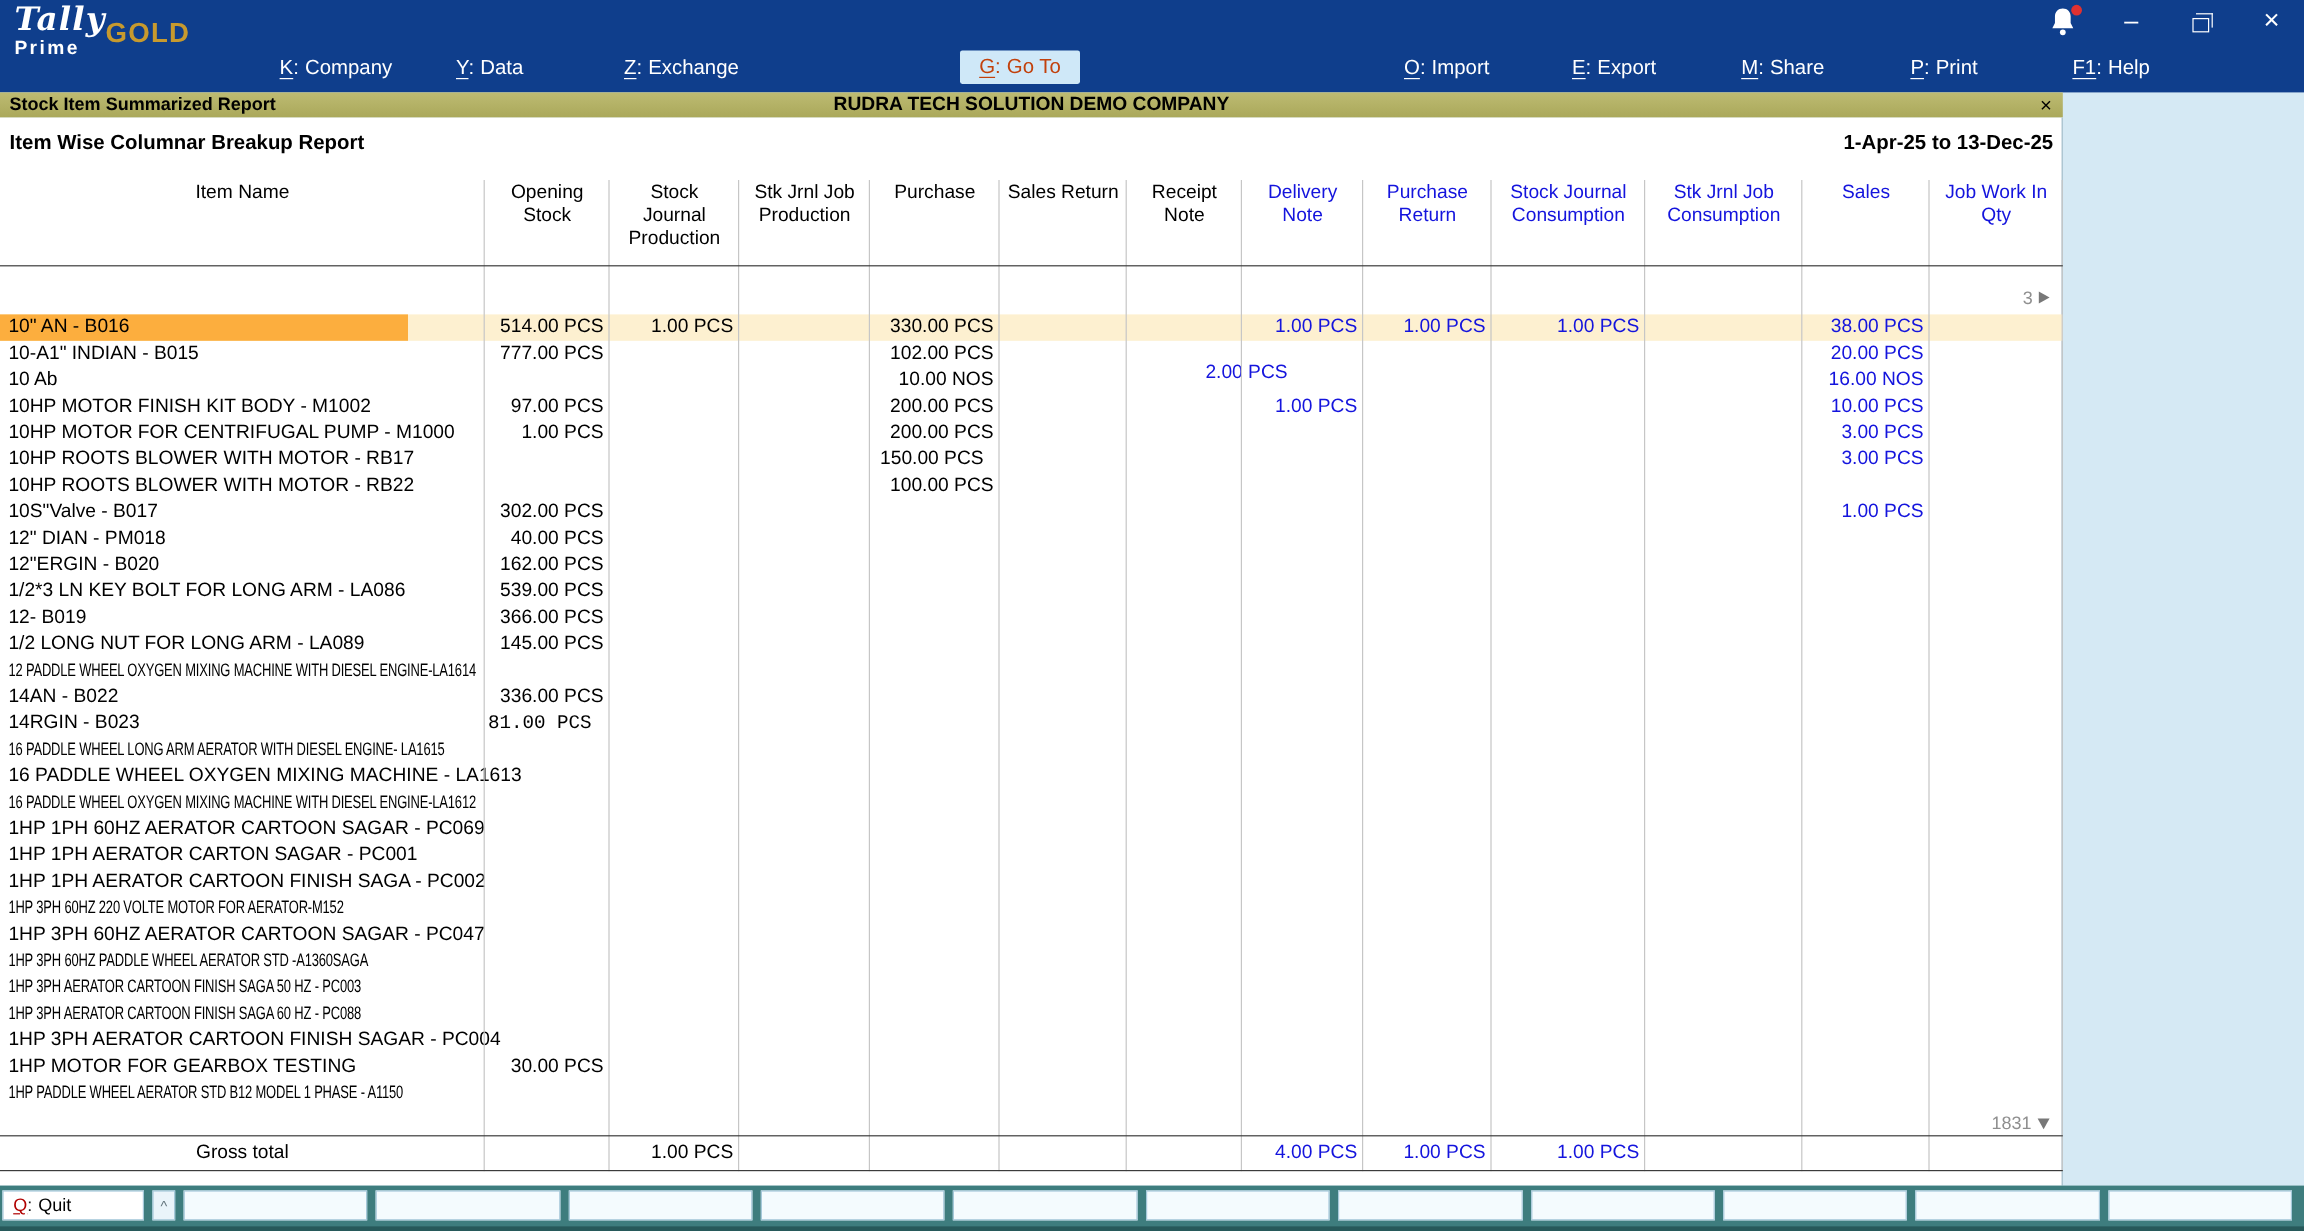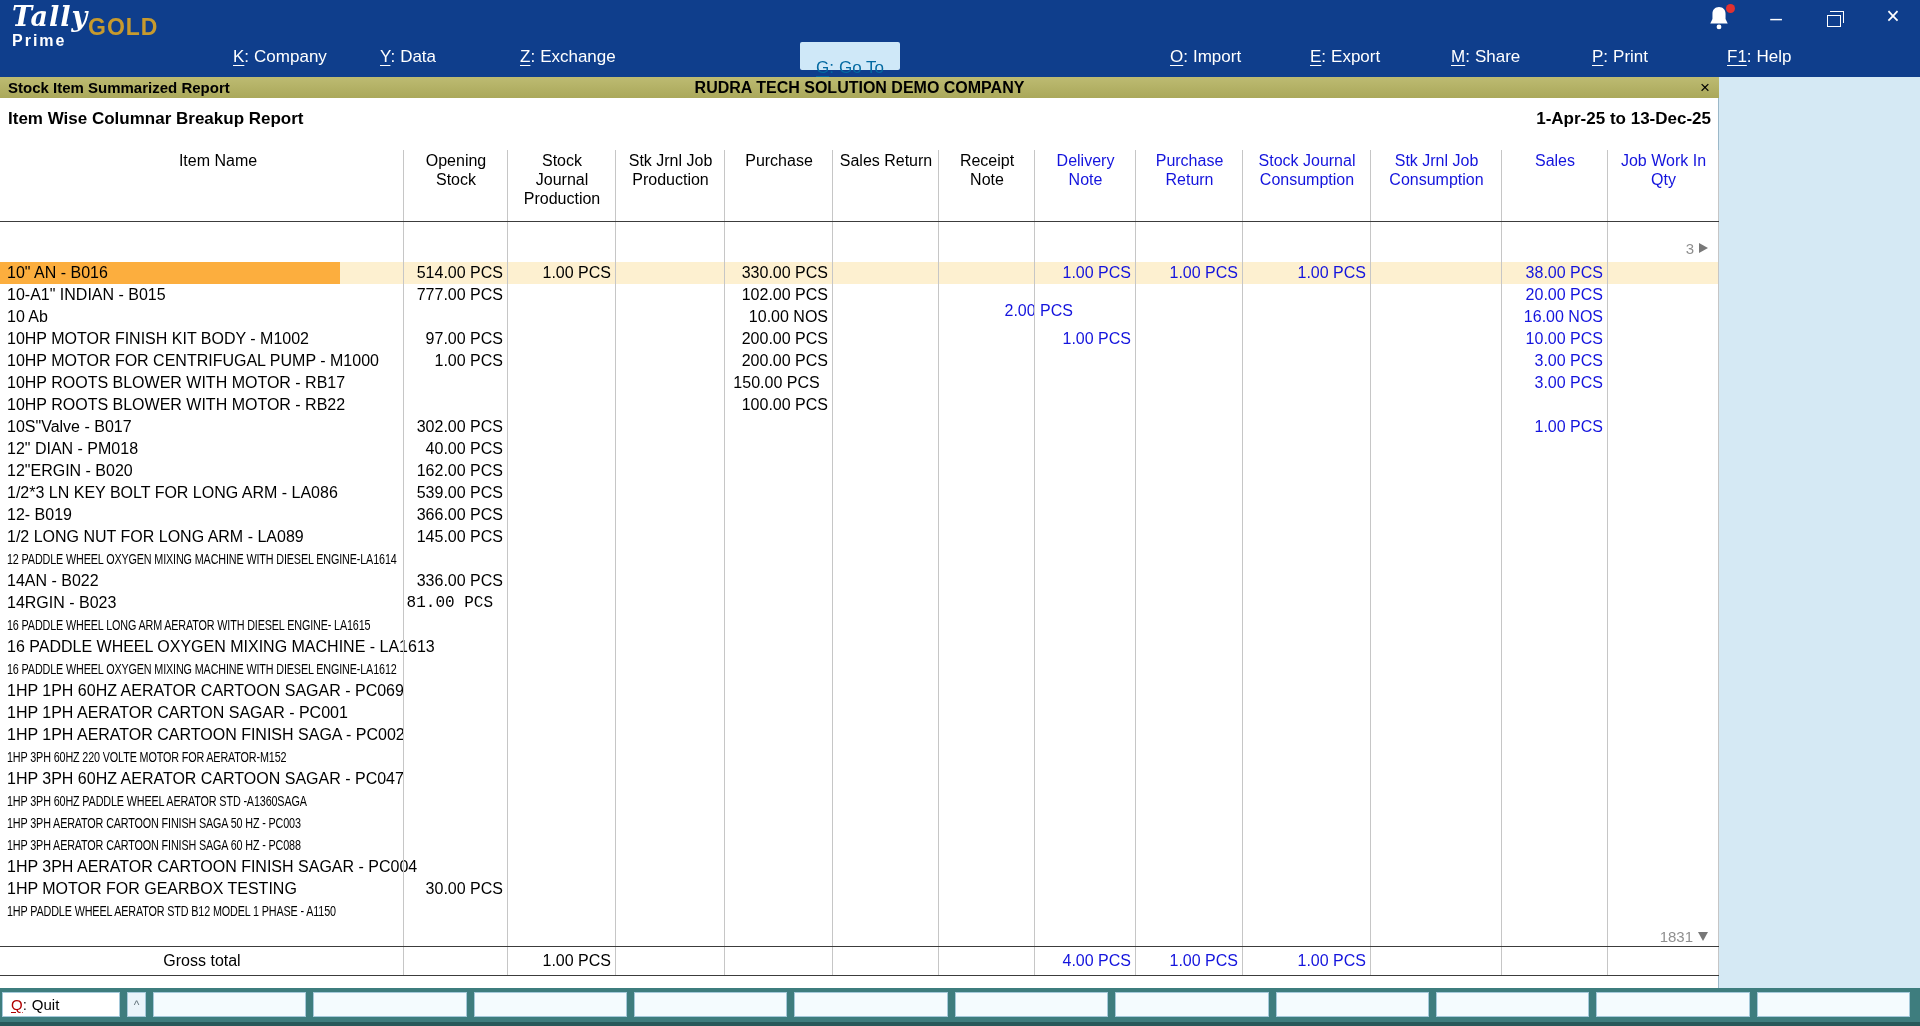--- a/index.html
+++ b/index.html
@@ -9,21 +9,21 @@
   
   .topbar{position:absolute;left:0;top:0;width:1920px;height:77px;background:var(--c-topbar,#0f3e8c)}
   .logo{position:absolute;left:12px;top:3px;color:#fff;line-height:1}
   .logo .script{font-family:"DejaVu Serif",serif;font-style:italic;font-weight:bold;font-size:27px;letter-spacing:1px;display:block}
   .logo .sub{display:block;font-size:16px;font-weight:bold;letter-spacing:2px;margin-top:3px}
   .edition{position:absolute;left:88px;top:14px;font-size:23px;font-weight:bold;color:var(--c-gold,#c79a2e);letter-spacing:1px}
   .menu-row{position:absolute;left:0;top:41px;height:32px;width:100%}
   .menu-item{position:absolute;top:0;height:32px;line-height:32px;color:#fff;font-size:17px;white-space:nowrap;cursor:default}
   .menu-item u{text-underline-offset:3px}
   .menu-item .sep{margin-right:5px}
-  .menu-item.highlight{background:var(--c-goto_bg,#cfe8f8);color:#0369a1;height:28px;line-height:28px;top:1px;padding:12px 16px;border-radius:2px}
+  .menu-item.highlight{background:var(--c-goto_bg,#cfe8f8);color:#c2410c;height:28px;line-height:28px;top:1px;padding:0 16px;border-radius:2px}
   .bell-btn{position:absolute;left:1708px;top:6px;width:26px;height:26px}
   .badge{position:absolute;right:-1px;top:-2px;width:9px;height:9px;border-radius:50%;background:var(--c-badge_red,#e03131)}
   .ctrl{position:absolute;color:#fff;cursor:default;text-align:center}
   .min-btn{left:1764px;top:6px;font-size:21px;width:24px}
   .max-btn{left:1827px;top:15px;width:14px;height:12px;border:1px solid #fff}
   .max-btn::before{content:"";position:absolute;left:2px;top:-5px;width:13px;height:11px;border-top:1px solid #fff;border-right:1px solid #fff}
   .close-btn{left:1880px;top:3px;font-size:23px;width:26px}
 
   
   .report-bar{position:absolute;left:0;top:77px;width:1719px;height:21px;background:linear-gradient(to bottom,#bdbb72,var(--c-olive_bar,#a9a758))}
@@ -105,21 +105,21 @@
   <div class="rname">Stock Item Summarized Report</div>
   <div class="cname">RUDRA TECH SOLUTION DEMO COMPANY</div>
   <div class="rclose">×</div>
 </div>
 
 <div class="window"></div>
 <div class="heading">Item Wise Columnar Breakup Report</div>
 <div class="period">1-Apr-25 to 13-Dec-25</div>
 
 <div id="table-header">
-    <div class="hcell" style="left: 16px; width: 404px;">Item Name</div>
+    <div class="hcell" style="left: 0px; width: 404px;">Item Name</div>
     <div class="hcell" style="left: 404px; width: 104px;">Opening Stock</div>
     <div class="hcell" style="left: 508px; width: 108px;">Stock Journal Production</div>
     <div class="hcell" style="left: 616px; width: 109px;">Stk Jrnl Job Production</div>
     <div class="hcell" style="left: 725px; width: 108px;">Purchase</div>
     <div class="hcell" style="left: 833px; width: 106px;">Sales Return</div>
     <div class="hcell" style="left: 939px; width: 96px;">Receipt Note</div>
     <div class="hcell blue" style="left: 1035px; width: 101px;">Delivery Note</div>
     <div class="hcell blue" style="left: 1136px; width: 107px;">Purchase Return</div>
     <div class="hcell blue" style="left: 1243px; width: 128px;">Stock Journal Consumption</div>
     <div class="hcell blue" style="left: 1371px; width: 131px;">Stk Jrnl Job Consumption</div>

